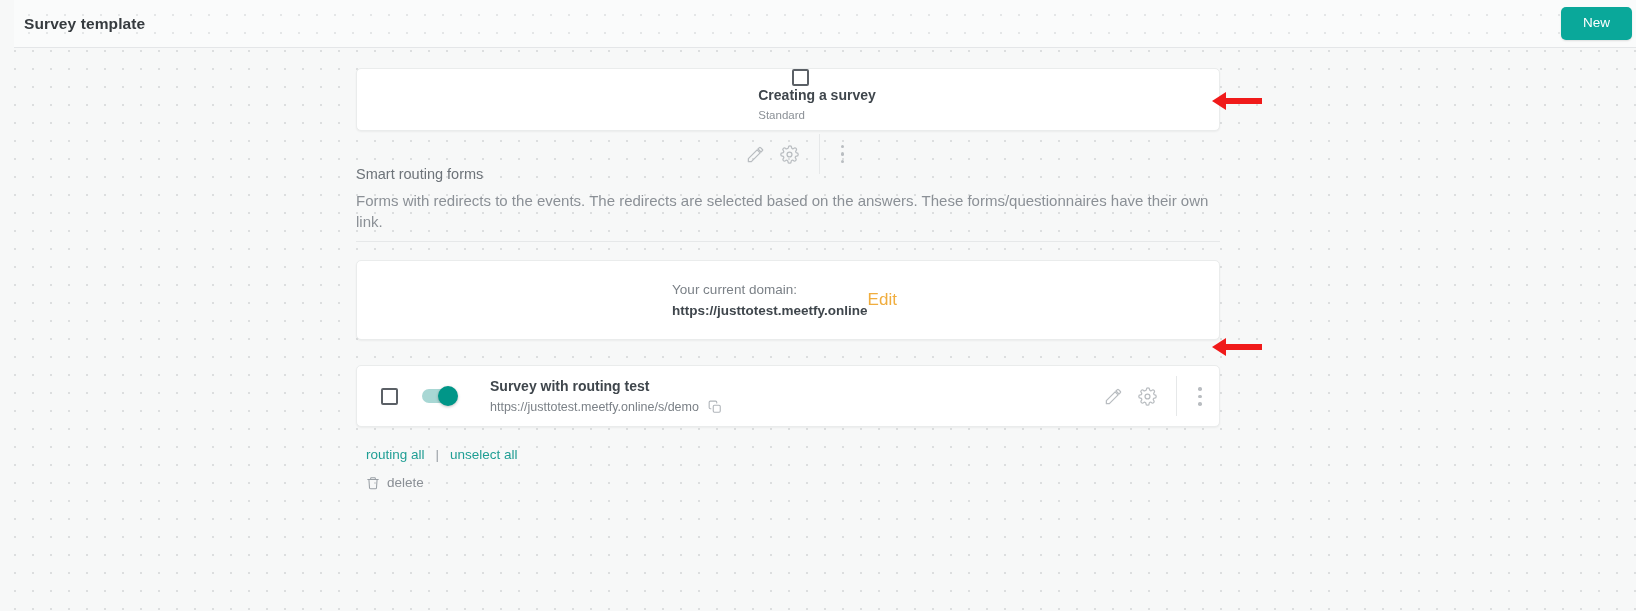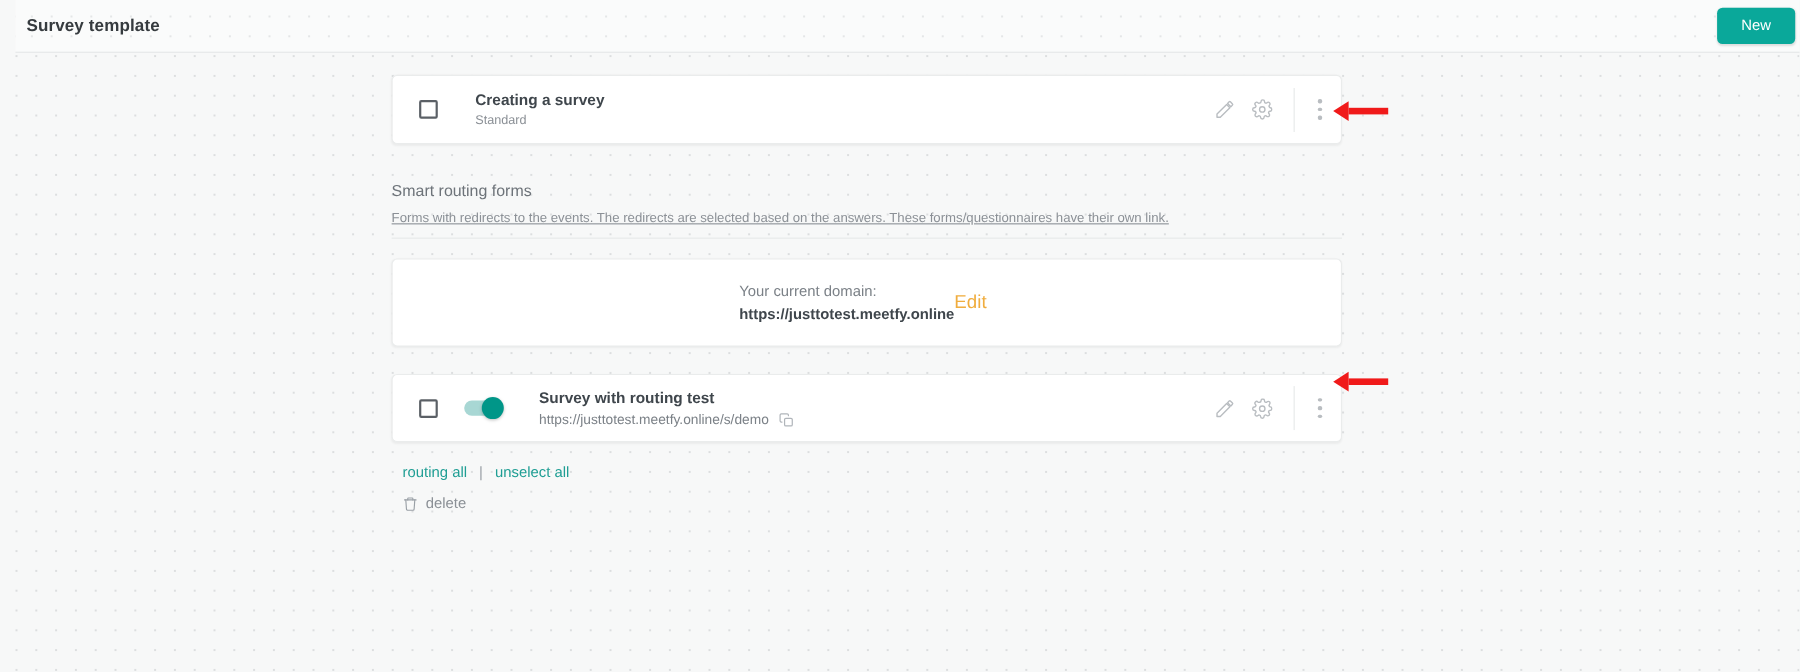--- a/index.html
+++ b/index.html
@@ -79,21 +79,21 @@
     box-shadow: 0 1px 2px rgba(0,0,0,0.05);
   }
 
   
   .survey-card {
     display: flex;
     align-items: center;
     height: 63px;
     padding: 0 0 0 24px;
   }
-  .survey-card.first { margin-top: 20px; }
+  .survey-card.first { margin-top: 20px; flex-direction: column; }
 
   .checkbox {
     width: 17px;
     height: 17px;
     border: 2px solid #5b6066;
     border-radius: 2px;
     background: #ffffff;
     flex: 0 0 auto;
     cursor: pointer;
   }
@@ -187,25 +187,24 @@
     margin-top: 33px;
     padding-bottom: 9px;
     border-bottom: 1px solid #e6e8e9;
   }
   .section-title {
     font-size: 14.5px;
     color: #6d7379;
     line-height: 1.4;
   }
   .section-desc {
-    font-size: 12px;
+    font-size: 15px;
     color: #8b9096;
     margin-top: 6px;
     line-height: 1.4;
-    text-decoration: underline;
   }
 
   
   .domain-card {
     margin-top: 18px;
     height: 80px;
     display: flex;
     align-items: center;
     justify-content: center;
     padding: 0 28px 0 21px;

